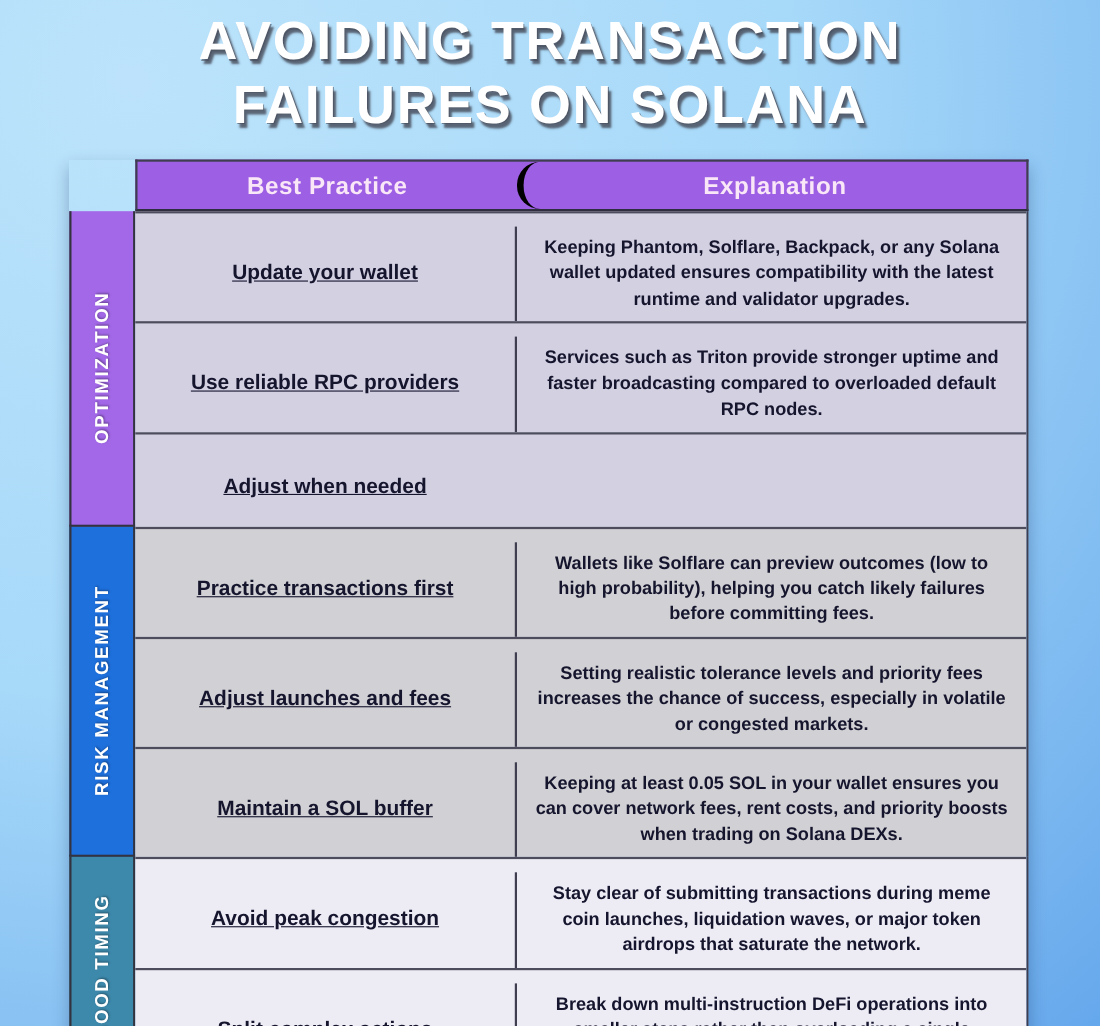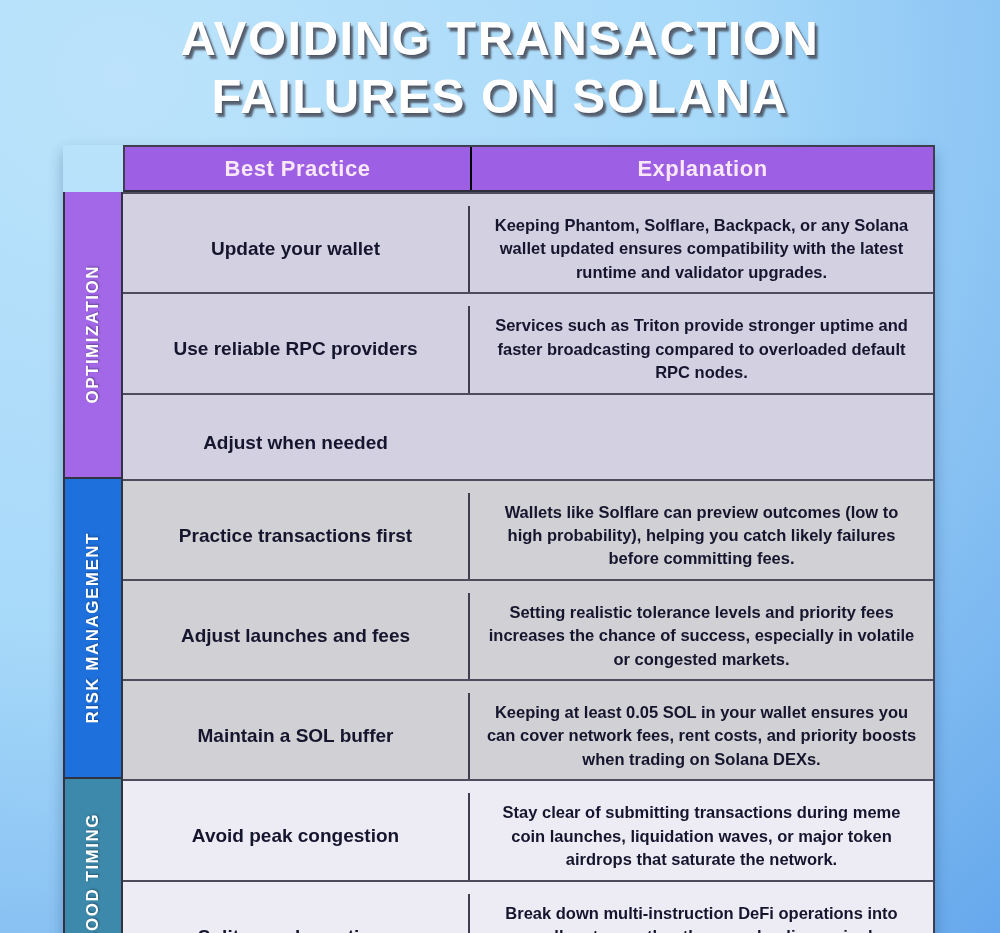--- a/index.html
+++ b/index.html
@@ -26,23 +26,24 @@
   .header-row{
     display:flex;margin-left:60px;height:47px;
     background:#9d5fe3;
     border:2px solid #3e3e50;border-bottom:2px solid #2e2e3e;
     box-sizing:border-box;
   }
   .hcell{
     display:flex;align-items:center;justify-content:center;
     font-weight:bold;font-size:22px;color:#f9e7f8;letter-spacing:.5px;
     box-sizing:border-box;
+    border-radius:21px;
   }
   .hcell-practice{width:345px;}
-  .hcell-explanation{flex:1;border-left:2px solid #000000;}
+  .hcell-explanation{flex:1;border-left:6px solid #000000;}
 
   .section{display:flex;}
   .side-label{
     width:60px;box-sizing:border-box;
     border:2px solid #33333f;border-top:none;
     display:flex;align-items:center;justify-content:center;
   }
   .section:first-of-type .side-label{border-top:2px solid #33333f;}
   .side-label span{
     writing-mode:vertical-rl;transform:rotate(180deg);
@@ -61,21 +62,21 @@
     display:flex;min-height:86px;box-sizing:border-box;
     border-top:2px solid #4c4c5c;
   }
   .sec-opt  .row{background:#d3d0e2;}
   .sec-risk .row{background:#d1d0d4;}
   .sec-time .row{background:#edecf5;min-height:85px;}
 
   .cell{display:flex;align-items:center;justify-content:center;
     box-sizing:border-box;text-align:center;color:#15152e;margin-top:12px;}
   .cell-practice{
-    width:345px;font-weight:bold;font-size:19px;padding:0 14px;
+    width:345px;font-weight:bold;font-size:19px;padding:0 14px;text-decoration:underline;
   }
   .cell-explanation{
     flex:1;border-left:2px solid #3e3e50;
     font-weight:bold;font-size:16.5px;line-height:1.42;
     padding:8px 16px;
   }
 </style>
 </head>
 <body>
 

